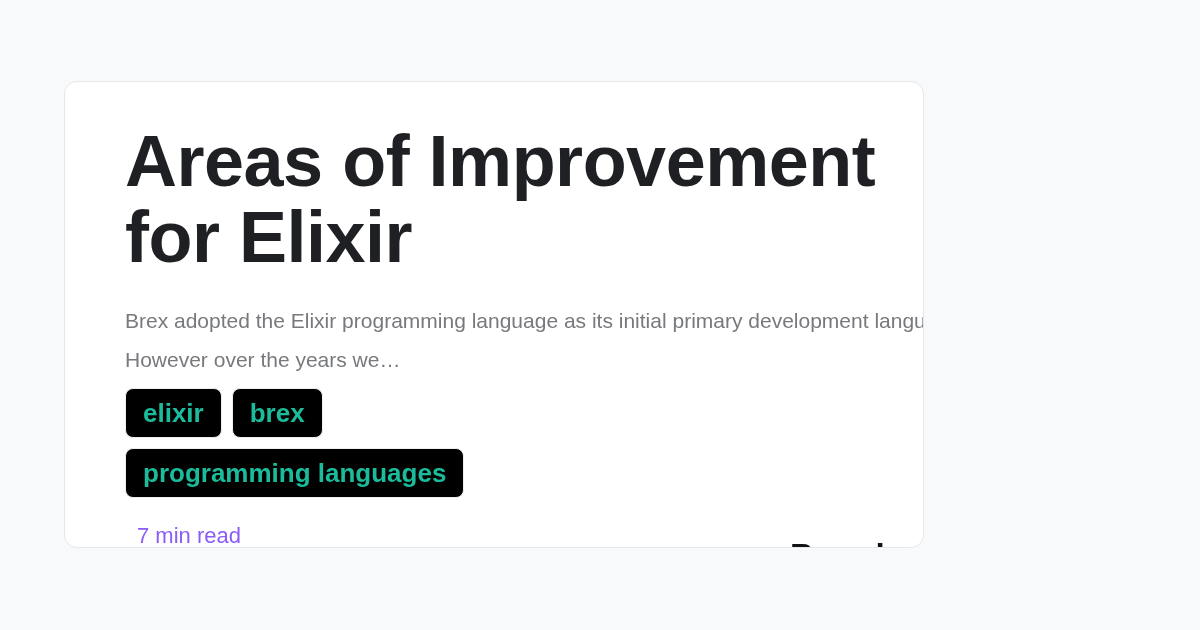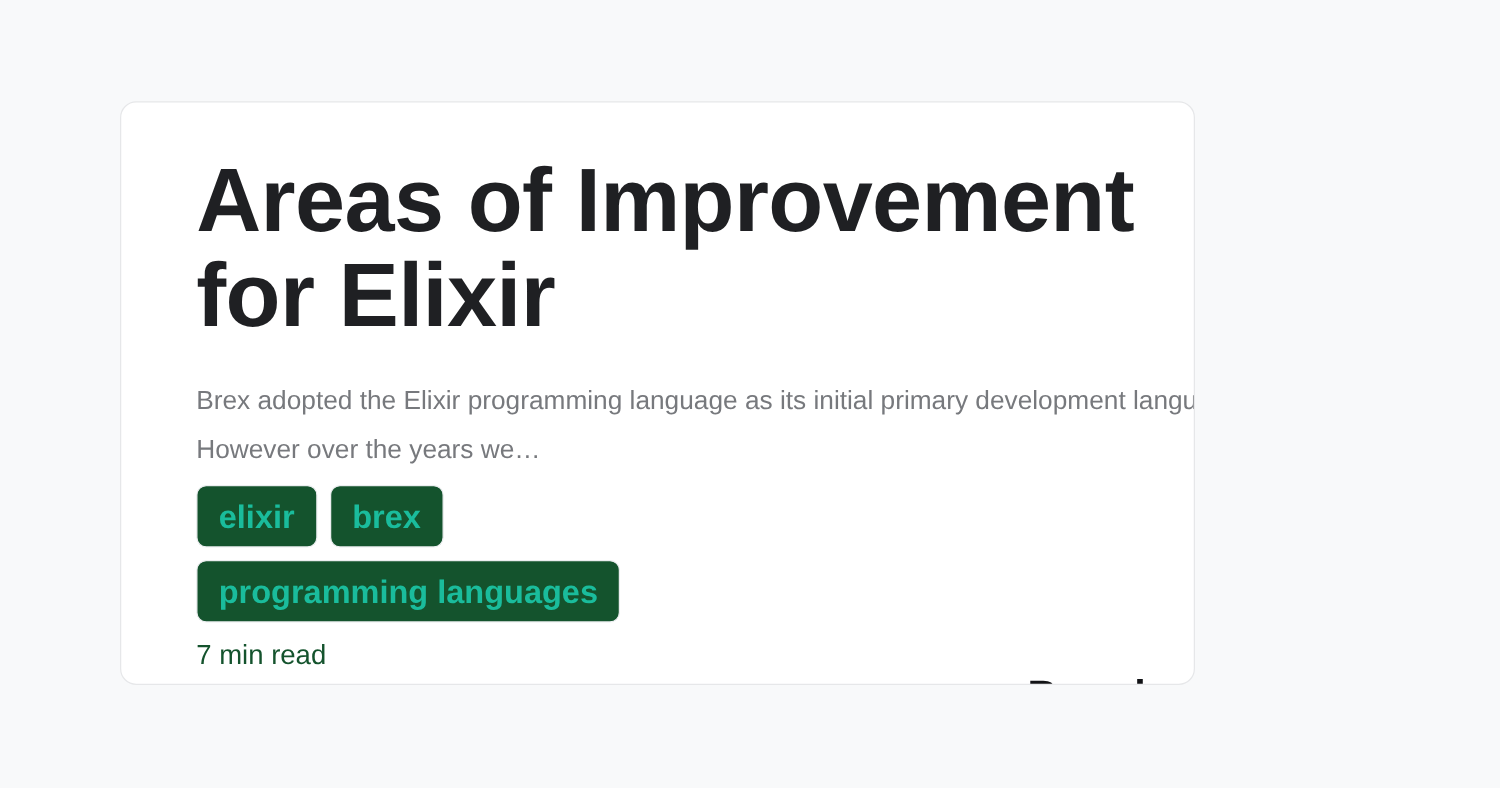--- a/index.html
+++ b/index.html
@@ -17,21 +17,21 @@
   #og-root {
     position: relative;
     width: 1200px;
     height: 630px;
     background: #f8f9fa;
   }
 
   
   .card {
     position: absolute;
-    left: 96px;
+    left: 64px;
     top: 81px;
     width: 860px;
     height: 467px;
     background: #ffffff;
     border: 1px solid #e6e7e9;
     border-radius: 13px;
     box-sizing: border-box;
     overflow: hidden;
   }
 
@@ -77,41 +77,41 @@
     list-style: none;
     display: flex;
     flex-wrap: wrap;
     gap: 10px;
     max-width: 400px;
   }
   .tag {
     display: inline-flex;
     align-items: center;
     justify-content: center;
-    background: #14532d;
+    background: #000000;
     border: 1px solid #eceef0;
     border-radius: 8px;
     padding: 11px 17px;
     box-sizing: border-box;
     color: #1abc9c;
     font-family: "Liberation Sans Narrow", "Liberation Sans", sans-serif;
     font-size: 26px;
     line-height: 26px;
     font-weight: 700;
     white-space: nowrap;
   }
 
   
   .read-time {
-    margin: 0;
+    margin: 12px;
     padding-top: 12px;
     font-family: "Liberation Sans Narrow", "Liberation Sans", sans-serif;
     font-size: 22px;
     line-height: 28px;
-    color: #14532d;
+    color: #8b5cf6;
   }
 
   
   .brand {
     position: absolute;
     left: 725px;
     top: 455px;
     width: 300px;
   }
   .brand-name {

